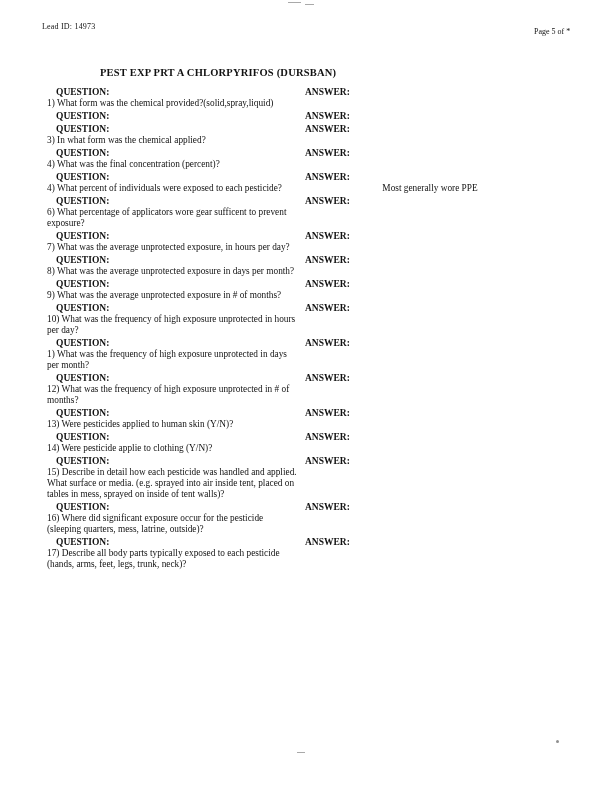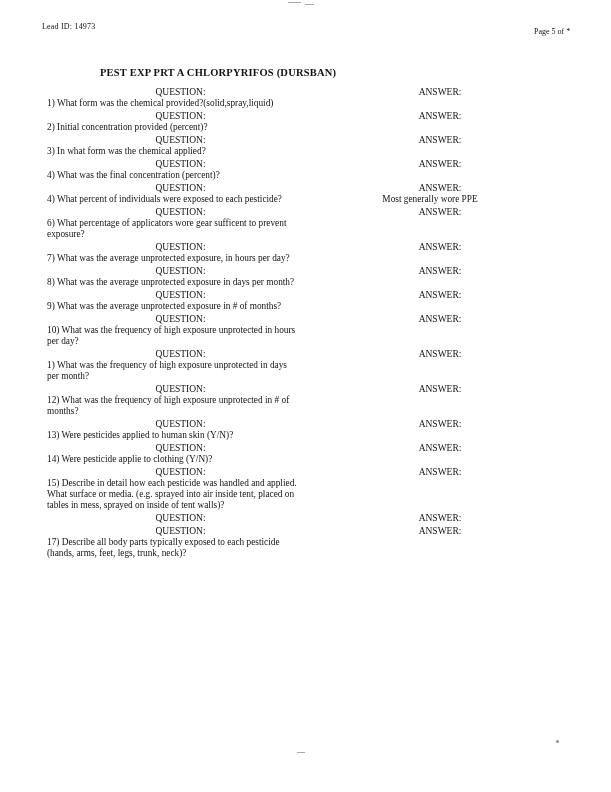--- a/index.html
+++ b/index.html
@@ -42,24 +42,23 @@
       width: 528px;
     }
     .qa-row {
       display: flex;
       align-items: flex-start;
       margin-top: 2px;
     }
     .q-col { width: 258px; }
     .a-col { flex: 1; }
     .label {
-      font-weight: normal;
+      font-weight: bold;
       font-size: 9.5px;
       line-height: 11px;
-      text-align: center;
     }
     .q-label { margin-left: 9px; }
     .q-text {
       font-size: 9.3px;
       line-height: 11px;
       padding-right: 6px;
     }
     .a-text {
       font-size: 9.3px;
       line-height: 11px;
@@ -99,21 +98,20 @@
           <div class="label q-label">QUESTION:</div>
           <div class="q-text">1) What form was the chemical provided?(solid,spray,liquid)</div>
         </div>
         <div class="a-col">
           <div class="label a-label">ANSWER:</div>
         </div>
       </div>
       <div class="qa-row">
         <div class="q-col">
           <div class="label q-label">QUESTION:</div>
-          <div class="q-text">2) Initial concentration provided (percent)?</div>
         </div>
         <div class="a-col">
           <div class="label a-label">ANSWER:</div>
         </div>
       </div>
       <div class="qa-row">
         <div class="q-col">
           <div class="label q-label">QUESTION:</div>
           <div class="q-text">3) In what form was the chemical applied?</div>
         </div>
@@ -226,20 +224,21 @@
           <div class="label q-label">QUESTION:</div>
           <div class="q-text">15) Describe in detail how each pesticide was handled and applied.  What surface or media. (e.g. sprayed into air inside tent, placed on tables in mess, sprayed on inside of tent walls)?</div>
         </div>
         <div class="a-col">
           <div class="label a-label">ANSWER:</div>
         </div>
       </div>
       <div class="qa-row">
         <div class="q-col">
           <div class="label q-label">QUESTION:</div>
+          <div class="q-text">16) Where did significant exposure occur for the pesticide (sleeping quarters, mess, latrine, outside)?</div>
         </div>
         <div class="a-col">
           <div class="label a-label">ANSWER:</div>
         </div>
       </div>
       <div class="qa-row">
         <div class="q-col">
           <div class="label q-label">QUESTION:</div>
           <div class="q-text">17) Describe all body parts typically exposed to each pesticide (hands, arms, feet, legs, trunk, neck)?</div>
         </div>

